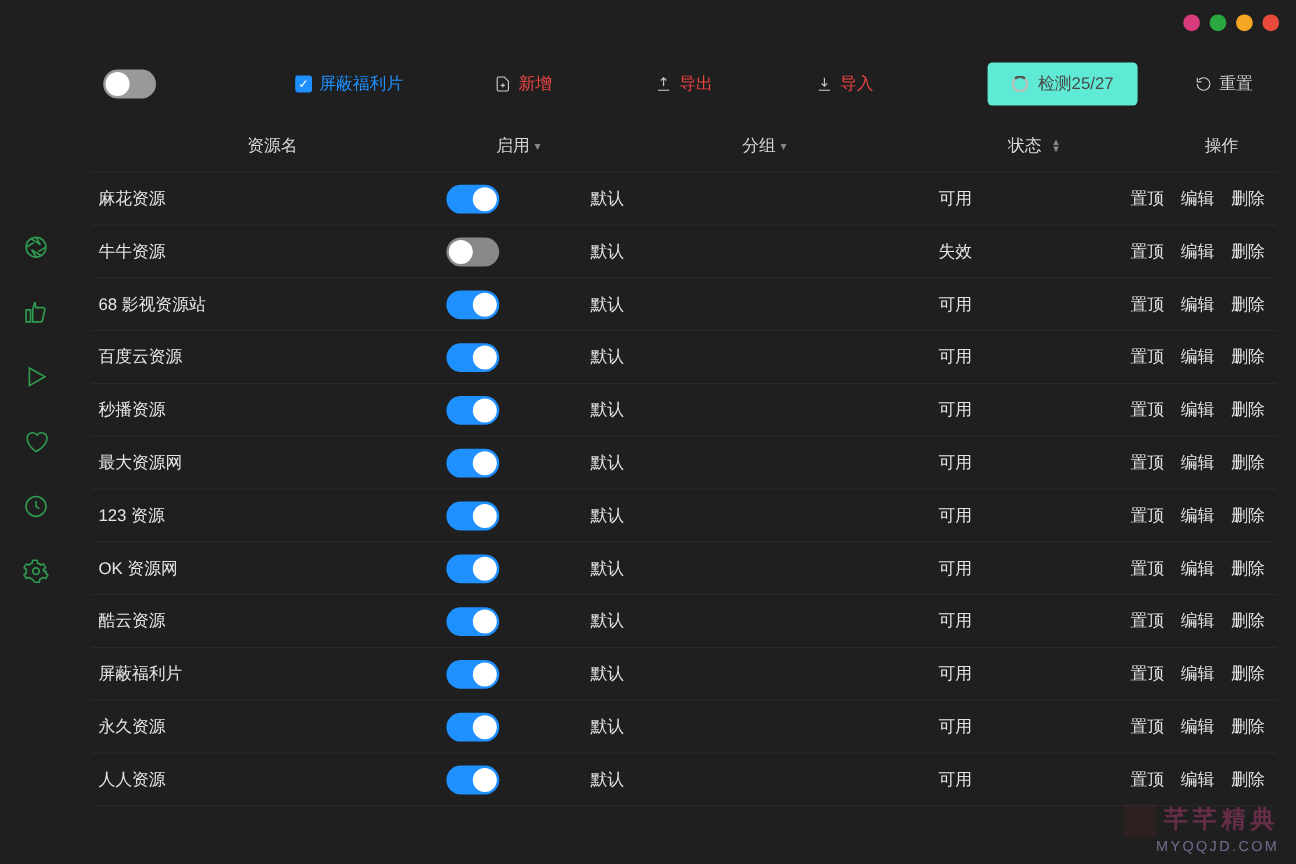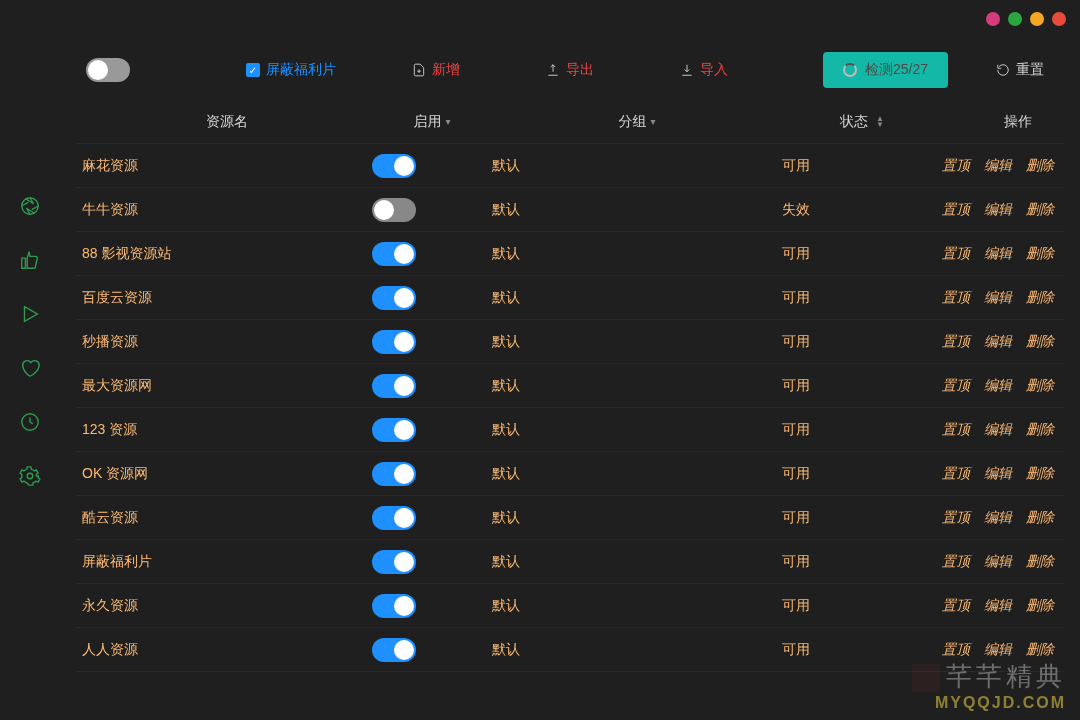--- a/index.html
+++ b/index.html
@@ -38,64 +38,64 @@
   content:""; position:absolute; width:20px; height:20px; border-radius:50%;
   background:#fff; top:2px; left:2px;
 }
 .tb-spacer { flex:0 0 100px; }
 .chk-filter { display:flex; align-items:center; gap:6px; color:#1e90ff; cursor:pointer; }
 .chk-filter .box { width:14px; height:14px; background:#1e90ff; border-radius:2px; display:flex; align-items:center; justify-content:center; color:#fff; font-size:10px; }
 .tb-btn { display:flex; align-items:center; gap:6px; color:#ef4444; cursor:pointer; padding:0 10px; }
 .tb-btn svg { width:14px; height:14px; stroke:#d0d0d0; fill:none; stroke-width:1.6; }
 .tb-flex { flex:1; }
 .detect-btn {
-  background:#14b8a6; color:#4a4a4a; border-radius:4px;
+  background:#5eead4; color:#4a4a4a; border-radius:4px;
   padding: 9px 20px; display:flex; align-items:center; gap:8px; cursor:default;
 }
 .detect-btn .spinner { width:14px; height:14px; border:2px solid #bbb; border-top-color:#555; border-radius:50%; animation:spin 1s linear infinite; }
 @keyframes spin { to { transform:rotate(360deg);} }
 .reset-btn { display:flex; align-items:center; gap:6px; color:#d0d0d0; cursor:pointer; margin-left:40px; margin-right:10px;}
 .reset-btn svg { width:14px; height:14px; stroke:#d0d0d0; fill:none; stroke-width:1.6; }
 
 .table { width:100%; }
 .thead, .row {
   display:grid;
   grid-template-columns: 290px 120px 290px 160px 1fr;
   align-items:center;
   height:44px;
   border-bottom:1px solid #2a2a2a;
   padding: 0 6px;
 }
 .thead { color:#d8d8d8; font-weight:500; }
 .th { display:flex; align-items:center; gap:4px;justify-content:center; }
 .th .caret, .th .sort { font-size:10px; color:#888; }
 .sort-icons { display:inline-flex; flex-direction:column; line-height:6px; font-size:8px; color:#888; margin-left:4px;}
-.row { color:#fdba74; }
+.row { color:#e5e5e5; }
 .toggle {
   width:44px; height:24px; border-radius:12px; position:relative; cursor:pointer;
 }
 .toggle.on { background:#1e90ff; }
 .toggle.off { background:#888; }
 .toggle::after {
   content:""; position:absolute; width:20px; height:20px; border-radius:50%;
   background:#fff; top:2px;
 }
 .toggle.on::after { right:2px; }
 .toggle.off::after { left:2px; }
 .actions { display:flex; gap:14px; justify-content:flex-start; }
 .actions span { cursor:pointer; }
-.actions-cell { text-align:center;font-style:italic; }
+.actions-cell { text-align:center; }
 .col-ops-head { padding-left: 36px; }
 
 .watermark {
   position:absolute; right:14px; bottom:8px; text-align:right;
   pointer-events:none; user-select:none;
 }
-.watermark .line1 { color:#ffffff; font-size:26px; font-weight:400; letter-spacing:4px; opacity:0.35; }
-.watermark .line2 { color:#fde047; font-size:16px; letter-spacing:2px; opacity:0.5;font-weight:bold; }
+.watermark .line1 { color:#ec4899; font-size:20px; font-weight:700; letter-spacing:4px; opacity:0.35; }
+.watermark .line2 { color:#c4b5fd; font-size:12px; letter-spacing:2px; opacity:0.5; }
 .watermark .logo {
   display:inline-block; width:28px; height:28px; background:#8a2e2e; opacity:0.35;
   vertical-align:middle; margin-right:6px; position:relative; border-radius:2px;
 }
 .watermark .logo::before, .watermark .logo::after {
   content:""; position:absolute; background:#c0c0c0;
 }
 </style>
 </head>
 <body>
@@ -219,21 +219,21 @@
           </div>
           <div>默认</div>
           <div>失效</div>
           <div class="actions actions-cell">
             <span>置顶</span>
             <span>编辑</span>
             <span>删除</span>
           </div>
         </div>
         <div class="row">
-          <div>88 影视资源站</div>
+          <div>68 影视资源站</div>
           <div>
             <div class="toggle on"></div>
           </div>
           <div>默认</div>
           <div>可用</div>
           <div class="actions actions-cell">
             <span>置顶</span>
             <span>编辑</span>
             <span>删除</span>
           </div>

